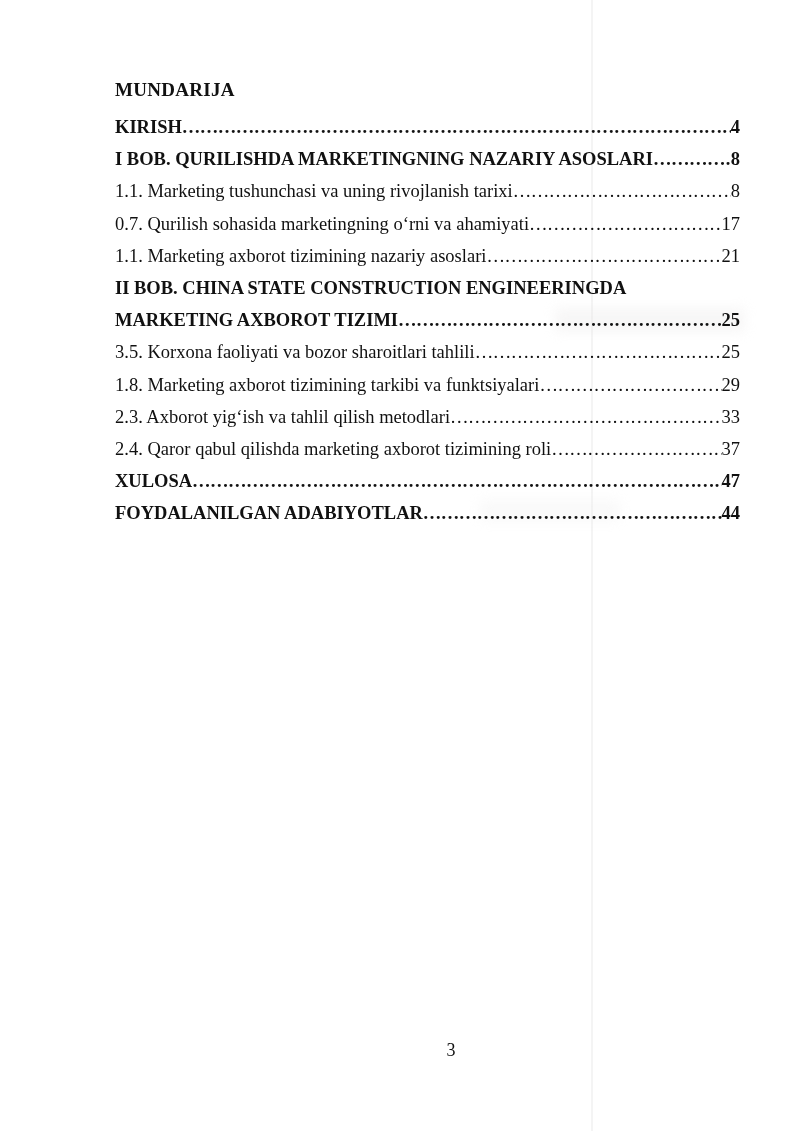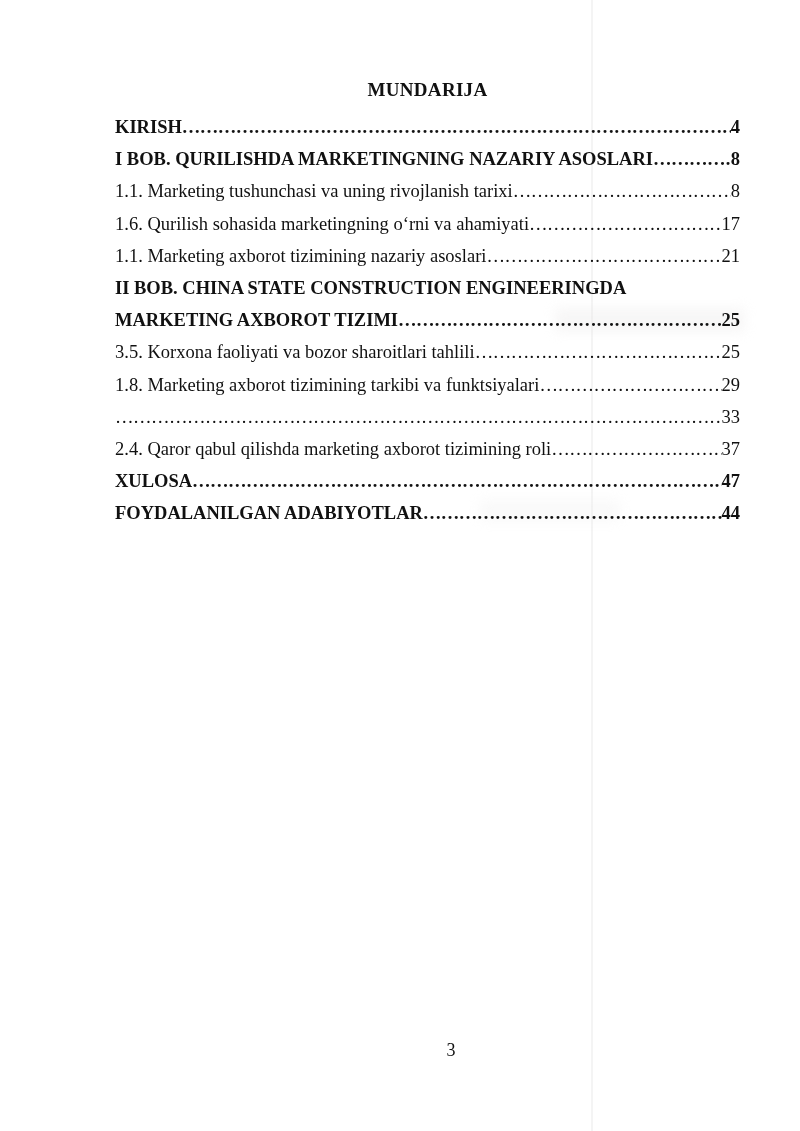--- a/index.html
+++ b/index.html
@@ -31,21 +31,20 @@
     left: 480px; top: 500px; width: 140px; height: 20px;
     background: #ececec; opacity: .3; filter: blur(6px);
   }
   .doc-content {
     position: absolute;
     left: 115px;
     top: 74px;
     width: 625px;
   }
   .doc-title {
-    text-align: center;
     font-weight: bold;
     font-size: 19px;
     line-height: 32px;
     letter-spacing: 0.3px;
   }
   .toc-list {
     margin-top: 5px;
   }
   .toc-row {
     display: flex;
@@ -101,21 +100,21 @@
         <span class="toc-label">I BOB. QURILISHDA MARKETINGNING NAZARIY ASOSLARI</span>
         <span class="leader">……………………………………………………………………………………………………………………………………………………………………………………………………………………</span>
         <span class="toc-page">8</span>
       </div>
       <div class="toc-row">
         <span class="toc-label">1.1. Marketing tushunchasi va uning rivojlanish tarixi</span>
         <span class="leader">……………………………………………………………………………………………………………………………………………………………………………………………………………………</span>
         <span class="toc-page">8</span>
       </div>
       <div class="toc-row">
-        <span class="toc-label">1.6. Qurilish sohasida marketingning o‘rni va ahamiyati</span>
+        <span class="toc-label">0.7. Qurilish sohasida marketingning o‘rni va ahamiyati</span>
         <span class="leader">……………………………………………………………………………………………………………………………………………………………………………………………………………………</span>
         <span class="toc-page">17</span>
       </div>
       <div class="toc-row">
         <span class="toc-label">1.1. Marketing axborot tizimining nazariy asoslari</span>
         <span class="leader">……………………………………………………………………………………………………………………………………………………………………………………………………………………</span>
         <span class="toc-page">21</span>
       </div>
       <div class="toc-row bold">
         <span class="toc-label">II BOB. CHINA STATE CONSTRUCTION ENGINEERINGDA</span>
@@ -129,20 +128,21 @@
         <span class="toc-label">3.5. Korxona faoliyati va bozor sharoitlari tahlili</span>
         <span class="leader">……………………………………………………………………………………………………………………………………………………………………………………………………………………</span>
         <span class="toc-page">25</span>
       </div>
       <div class="toc-row">
         <span class="toc-label">1.8. Marketing axborot tizimining tarkibi va funktsiyalari</span>
         <span class="leader">……………………………………………………………………………………………………………………………………………………………………………………………………………………</span>
         <span class="toc-page">29</span>
       </div>
       <div class="toc-row">
+        <span class="toc-label">2.3. Axborot yig‘ish va tahlil qilish metodlari</span>
         <span class="leader">……………………………………………………………………………………………………………………………………………………………………………………………………………………</span>
         <span class="toc-page">33</span>
       </div>
       <div class="toc-row">
         <span class="toc-label">2.4. Qaror qabul qilishda marketing axborot tizimining roli</span>
         <span class="leader">……………………………………………………………………………………………………………………………………………………………………………………………………………………</span>
         <span class="toc-page">37</span>
       </div>
       <div class="toc-row bold">
         <span class="toc-label">XULOSA</span>

